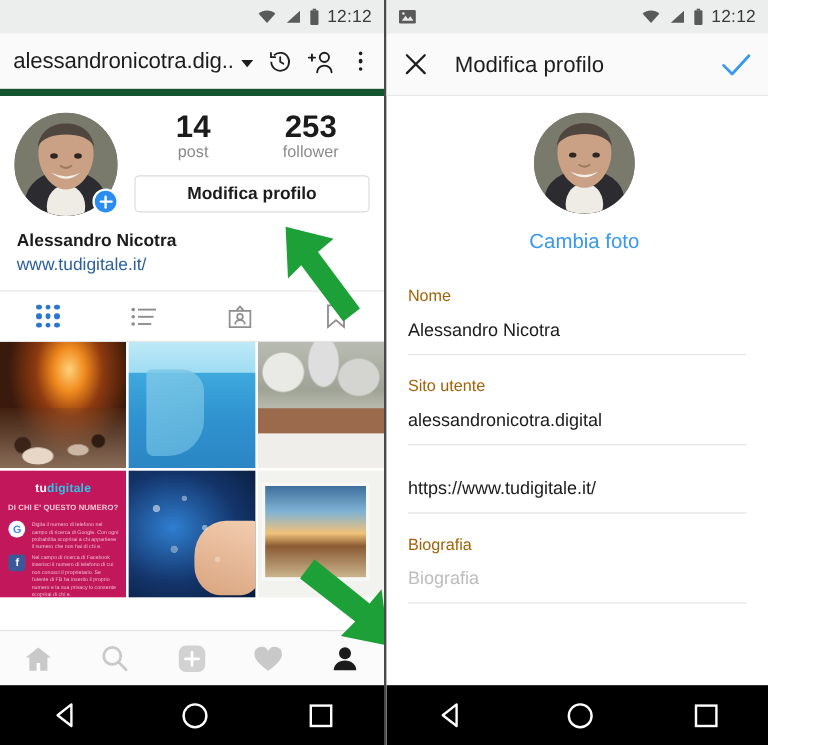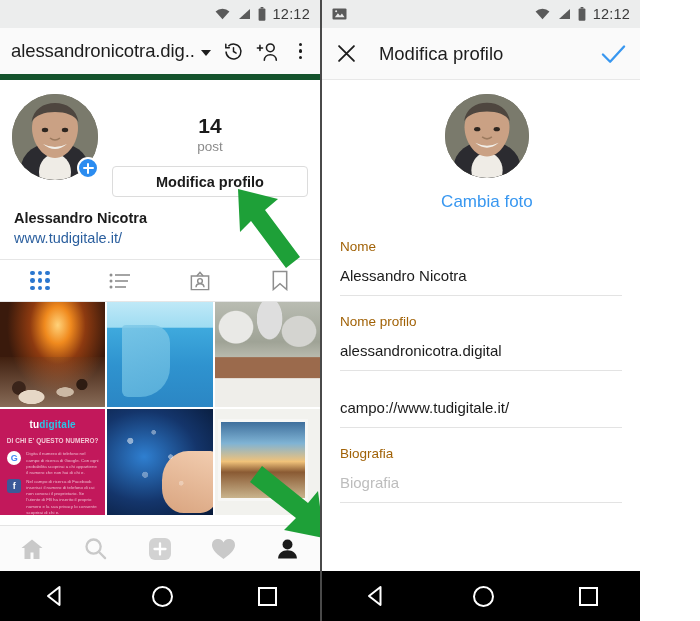--- a/index.html
+++ b/index.html
@@ -66,21 +66,21 @@
   }
   .avatar-plus:before, .avatar-plus:after {
     content: ""; position: absolute; background: #fff; border-radius: 1px;
   }
   .avatar-plus:before { width: 11px; height: 2.4px; }
   .avatar-plus:after  { width: 2.4px; height: 11px; }
 
   .head-right { flex: 1; padding-left: 14px; }
   .stats { display: flex; }
   .stat { flex: 1; text-align: center; }
-  .stat-num { font-size: 21px; font-weight: bold; color: #1b1b1b; line-height: 23px; margin-top: 20px; }
+  .stat-num { font-size: 26px; font-weight: bold; color: #1b1b1b; line-height: 23px; }
   .stat-lbl { font-size: 13.5px; color: #8b8b8b; line-height: 19px; }
   .edit-btn {
     margin-top: 10px; height: 31px; border: 1px solid #dcdcdc; border-radius: 4px;
     background: #fff; display: flex; align-items: center; justify-content: center;
     font-size: 14.5px; font-weight: bold; color: #1b1b1b; cursor: pointer;
   }
 
   .bio { padding: 12px 14px 10px 14px; }
   .bio-name { font-size: 14.5px; font-weight: bold; color: #1b1b1b; line-height: 19px; }
   .bio-link { font-size: 14.5px; color: #2b5f9e; line-height: 21px; }
@@ -255,20 +255,24 @@
         </div>
         <div class="avatar-plus"></div>
       </div>
 
       <div class="head-right">
         <div class="stats">
           <div class="stat">
             <div class="stat-num">14</div>
             <div class="stat-lbl">post</div>
           </div>
+          <div class="stat">
+            <div class="stat-num">253</div>
+            <div class="stat-lbl">follower</div>
+          </div>
         </div>
         <div class="edit-btn">Modifica profilo</div>
       </div>
     </div>
 
     <div class="bio">
       <div class="bio-name">Alessandro Nicotra</div>
       <a class="bio-link">www.tudigitale.it/</a>
     </div>
 
@@ -451,25 +455,25 @@
       </div>
       <div class="cambia">Cambia foto</div>
     </div>
 
     <div class="form">
       <div class="field">
         <div class="f-label">Nome</div>
         <div class="f-value">Alessandro Nicotra</div>
       </div>
       <div class="field">
-        <div class="f-label">Nome profilo</div>
+        <div class="f-label">Sito utente</div>
         <div class="f-value">alessandronicotra.digital</div>
       </div>
       <div class="field">
-        <div class="f-value">campo://www.tudigitale.it/</div>
+        <div class="f-value">https://www.tudigitale.it/</div>
       </div>
       <div class="field">
         <div class="f-label">Biografia</div>
         <div class="f-value ph">Biografia</div>
       </div>
     </div>
 
     <div class="sysnav">
       <svg width="24" height="24" viewBox="0 0 24 24">
         <path d="M16.5 3 5 12l11.5 9Z" fill="none" stroke="#fff" stroke-width="2" stroke-linejoin="round"></path>

